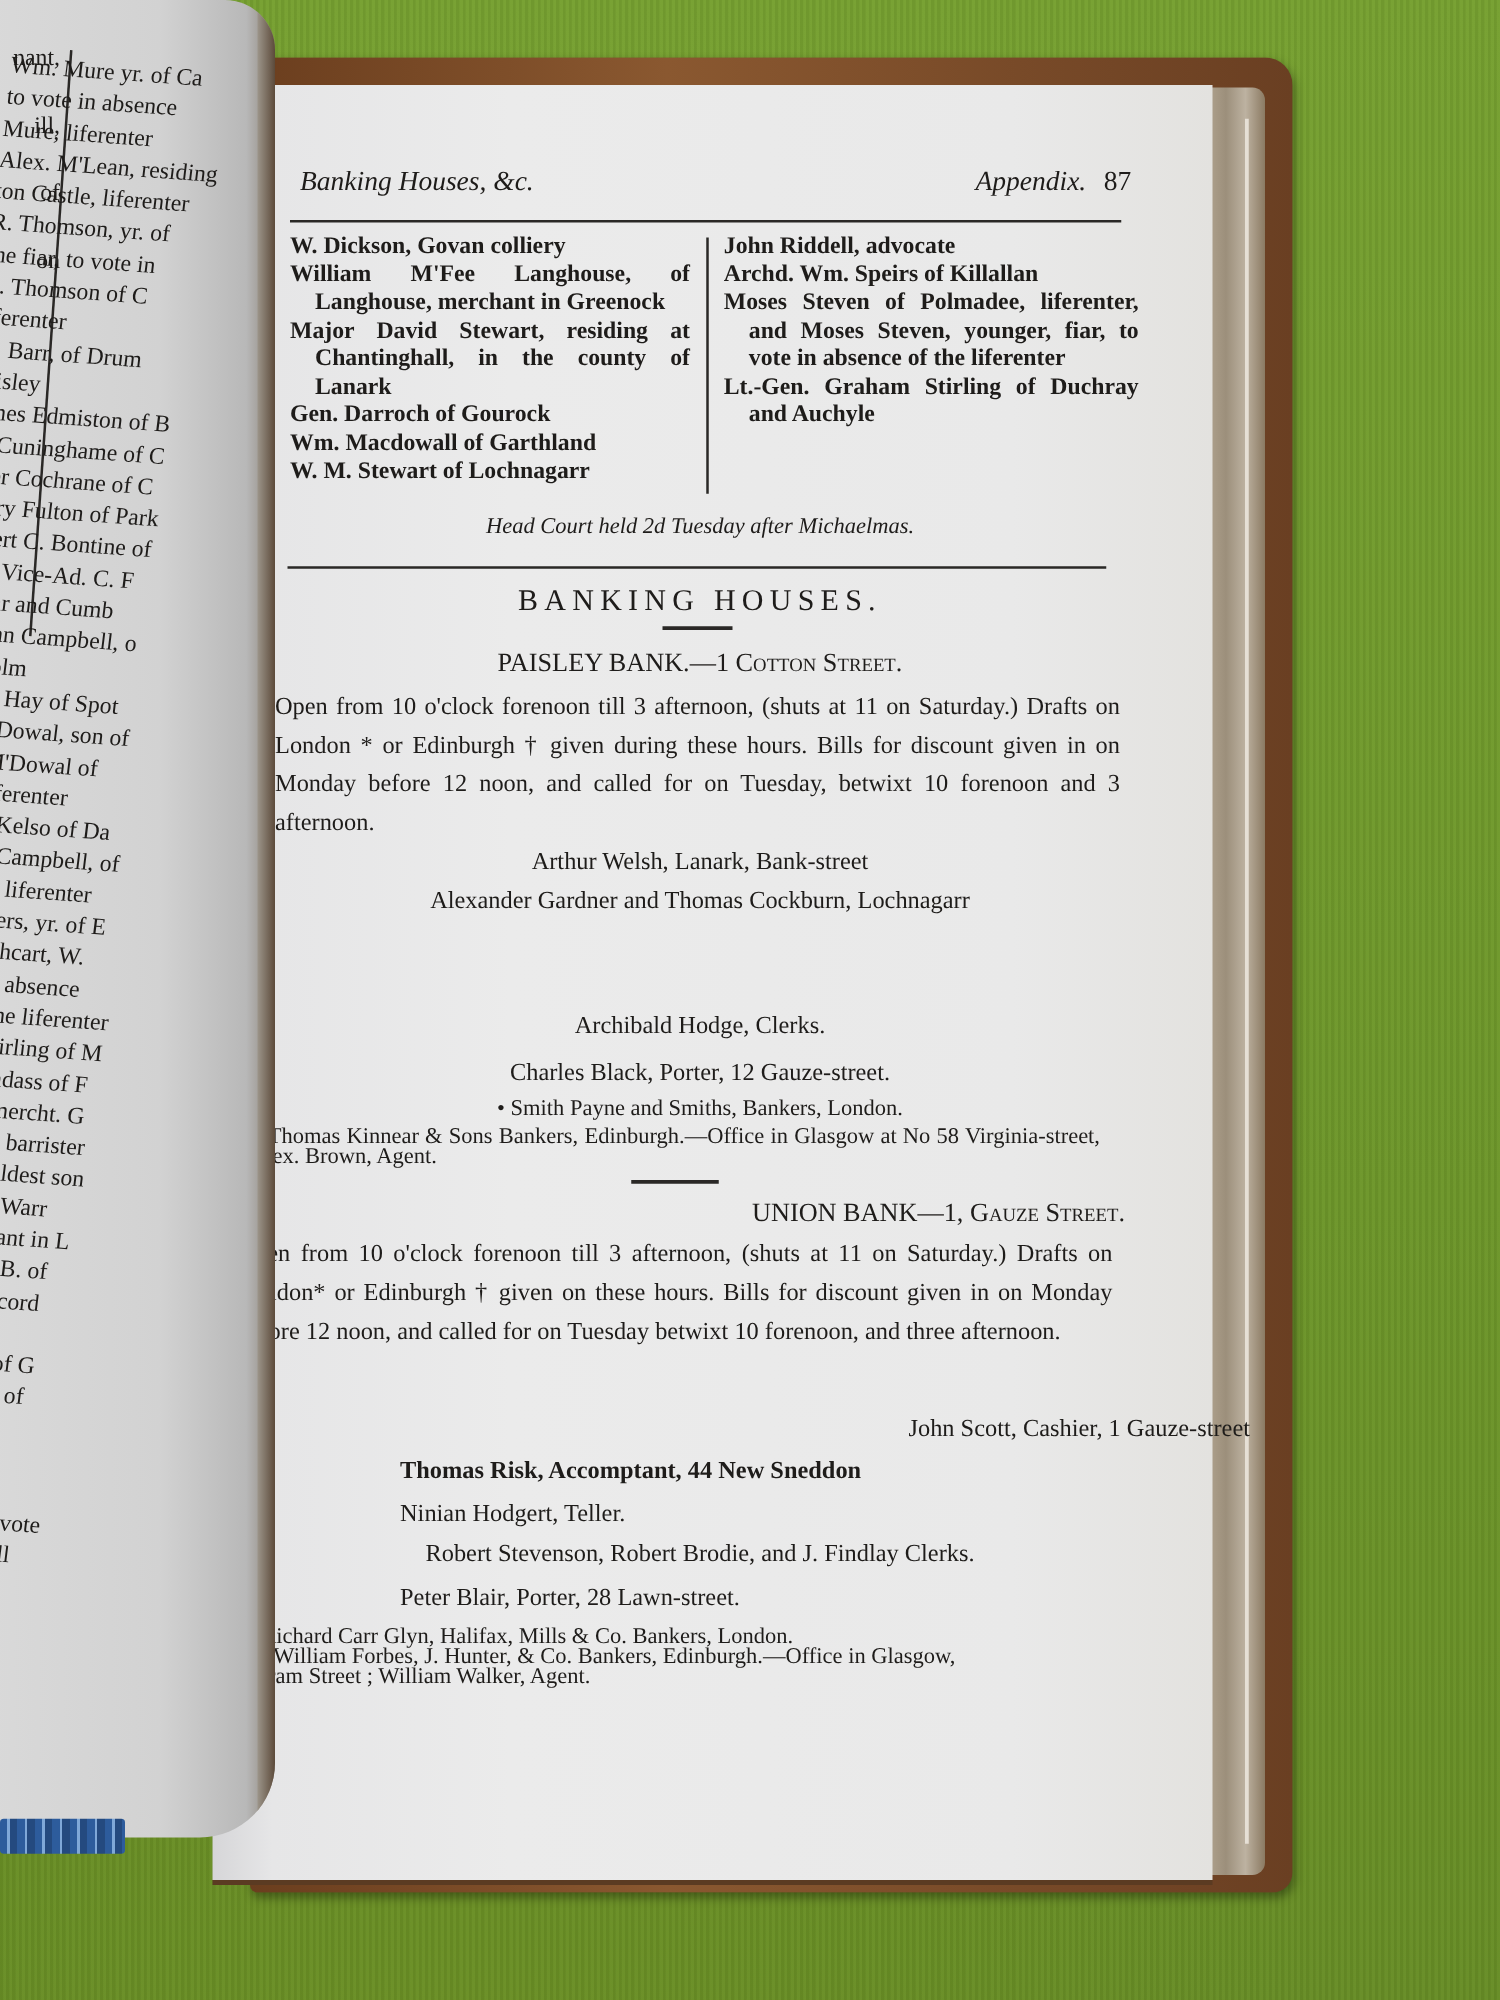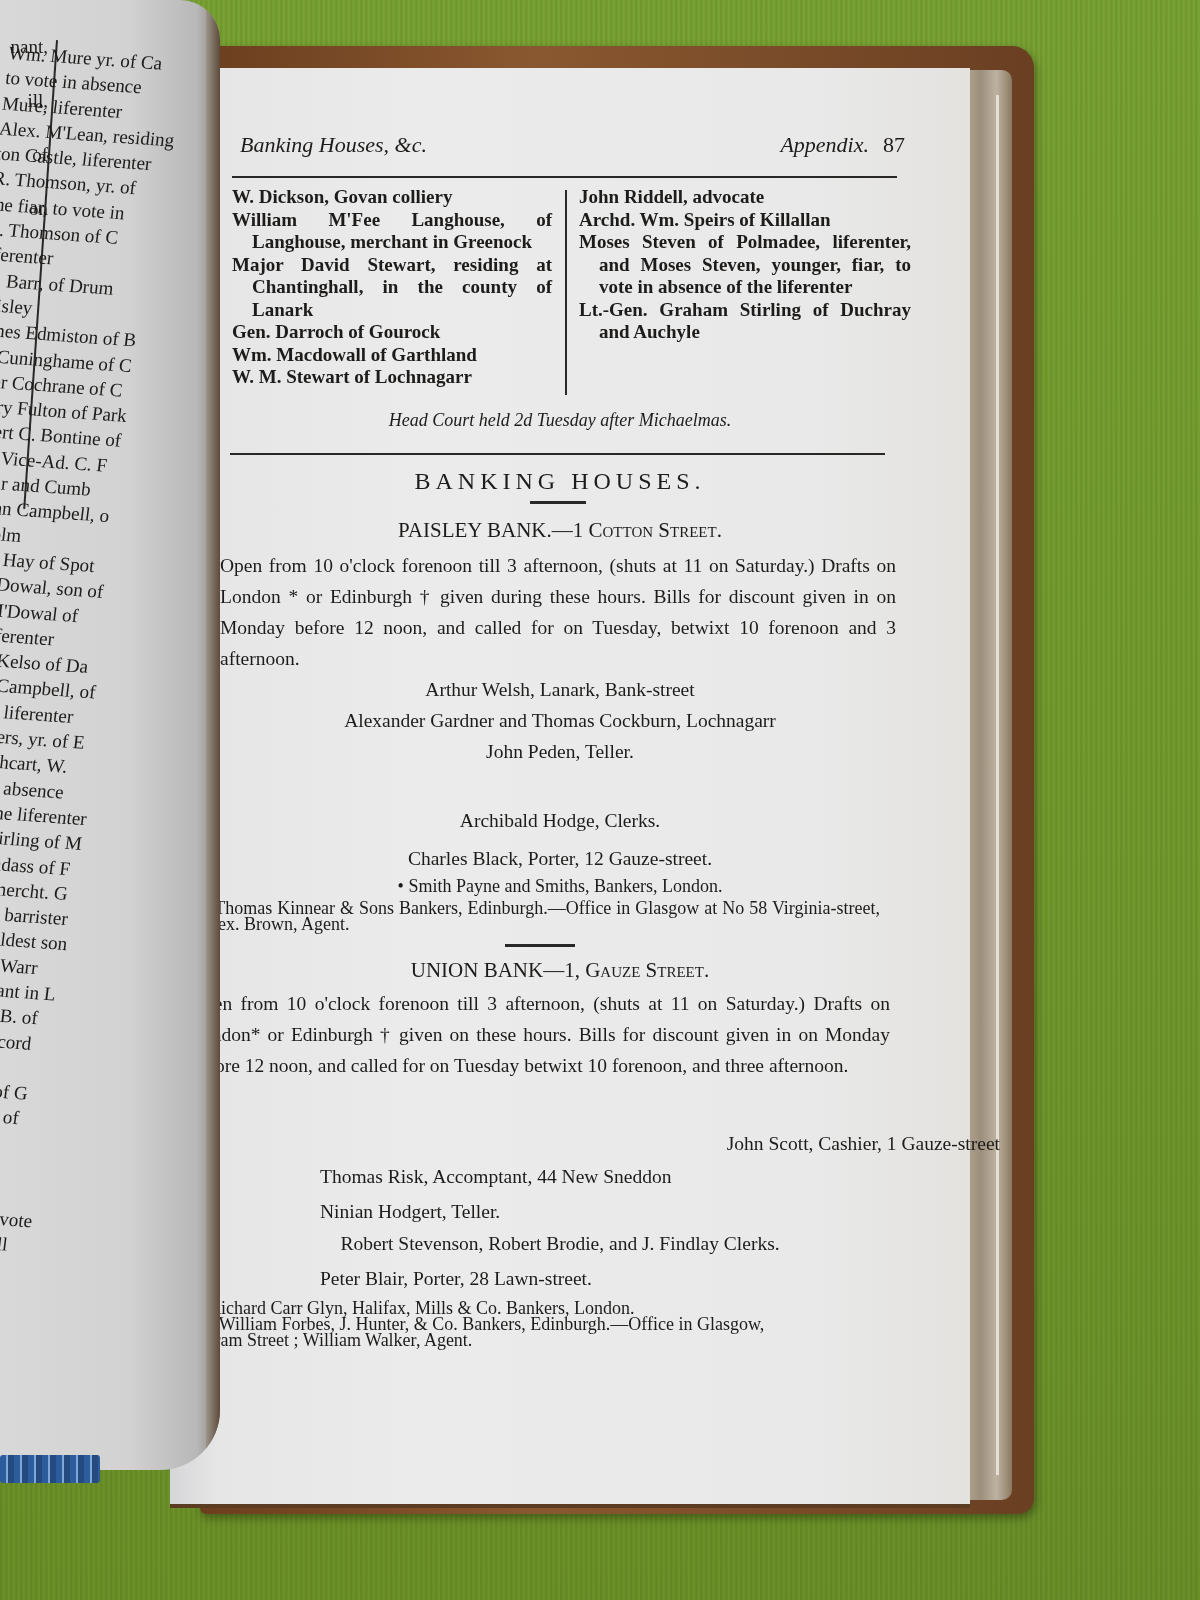--- a/index.html
+++ b/index.html
@@ -143,35 +143,34 @@
     <div class="short-rule" style="left:310px; top:433px; width:56px;"></div>
 
     <div class="bank-heading" style="top:450px;">
       <span>PAISLEY BANK.—1 </span><span class="sc">Cotton Street.</span>
     </div>
     <div class="para" style="left:0; top:482px; width:676px;">
       <span>Open from 10 o'clock forenoon till 3 afternoon, (shuts at 11 on Saturday.) Drafts on London * or Edinburgh † given during these hours. Bills for discount given in on Monday before 12 noon, and called for on Tuesday, betwixt 10 forenoon and 3 afternoon.</span>
     </div>
     <div class="staff" style="top:606px;">Arthur Welsh, Lanark, Bank-street</div>
     <div class="staff" style="top:637px;">Alexander Gardner and Thomas Cockburn, Lochnagarr</div>
-    <div class="staff" style="top:668px;">John Peden, Teller.</div>
     <div class="staff" style="top:737px;">Archibald Hodge, Clerks.</div>
     <div class="staff" style="top:775px;">Charles Black, Porter, 12 Gauze-street.</div>
     <div class="fn" style="left:0; top:810px; width:680px; text-align:center;">• Smith Payne and Smiths, Bankers, London.</div>
     <div class="fn" style="left:-20px; top:832px; width:680px; text-align:justify;">† Thomas Kinnear &amp; Sons Bankers, Edinburgh.—Office in Glasgow at No 58 Virginia-street, Alex. Brown, Agent.</div>
     <div class="short-rule" style="left:285px; top:876px; width:70px;"></div>
 
-    <div class="bank-heading" style="top:890px;">
+    <div class="bank-heading" style="top:890px;text-align:right;">
       <span>UNION BANK—1, </span><span class="sc">Gauze Street.</span>
     </div>
     <div class="para" style="left:-30px; top:920px; width:700px;">
       <span>Open from 10 o'clock forenoon till 3 afternoon, (shuts at 11 on Saturday.) Drafts on London* or Edinburgh † given on these hours. Bills for discount given in on Monday before 12 noon, and called for on Tuesday betwixt 10 forenoon, and three afternoon.</span>
     </div>
     <div class="staff" style="top:1060px; left:100px; text-align:right;">John Scott, Cashier, 1 Gauze-street</div>
-    <div class="staff" style="top:1093px; left:100px; text-align:left;">Thomas Risk, Accomptant, 44 New Sneddon</div>
+    <div class="staff" style="top:1093px; left:100px; text-align:left;font-weight:bold;">Thomas Risk, Accomptant, 44 New Sneddon</div>
     <div class="staff" style="top:1128px; left:100px; text-align:left;">Ninian Hodgert, Teller.</div>
     <div class="staff" style="top:1160px; left:0;">Robert Stevenson, Robert Brodie, and J. Findlay Clerks.</div>
     <div class="staff" style="top:1195px; left:100px; text-align:left;">Peter Blair, Porter, 28 Lawn-street.</div>
     <div class="fn" style="left:-50px; top:1232px; width:700px;">* Sir Richard Carr Glyn, Halifax, Mills &amp; Co. Bankers, London.</div>
     <div class="fn" style="left:-40px; top:1248px; width:700px;">† Sir William Forbes, J. Hunter, &amp; Co. Bankers, Edinburgh.—Office in Glasgow,</div>
     <div class="fn" style="left:-52px; top:1264px; width:700px;">15 Ingram Street ; William Walker, Agent.</div>
   </div>
 </div>
 
 <div class="left-page">

